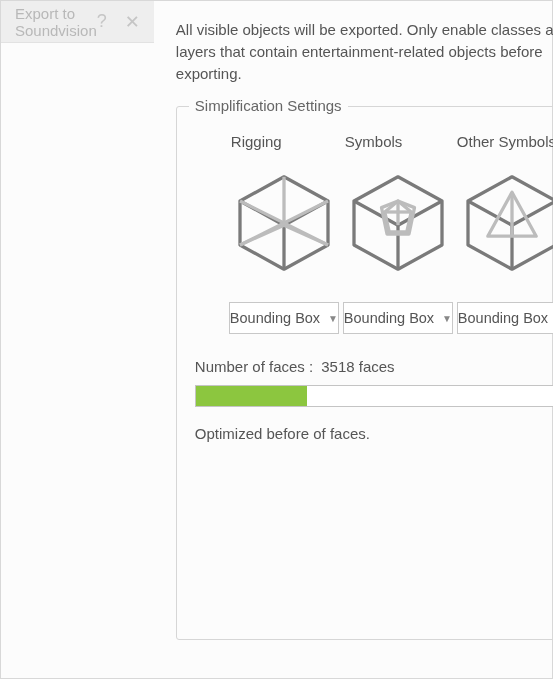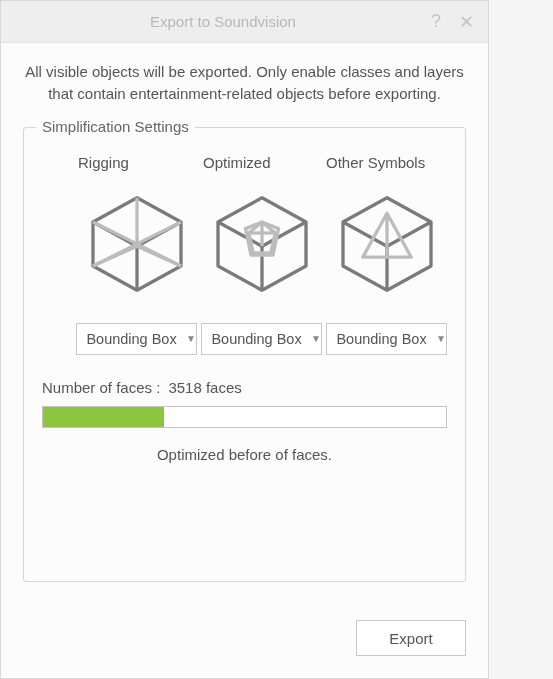--- a/index.html
+++ b/index.html
@@ -4,27 +4,26 @@
   <style>
     * { box-sizing: border-box; margin: 0; padding: 0; }
     body {
       font-family: "Segoe UI", Arial, sans-serif;
       background: #f5f5f5;
       width: 553px;
       height: 679px;
       overflow: hidden;
     }
     .dialog {
-      width: 489px;
+      width: 553px;
       height: 679px;
       background: #fcfcfc;
       border: 1px solid #d8d8d8;
       display: flex;
-      flex-direction: column;
-      text-align: center;
+      flex-direction: row;
     }
     .titlebar {
       height: 42px;
       background: #eeeeee;
       display: flex;
       align-items: center;
       padding: 0 14px;
       border-bottom: 1px solid #e2e2e2;
     }
     .titlebar-title {
@@ -197,21 +196,21 @@
               <line x1="90" y1="70" x2="50" y2="52"></line>
             </g>
           </svg>
           <div class="dropdown">
             <span class="dropdown-label">Bounding Box</span>
             <span class="dropdown-arrow">▼</span>
           </div>
         </div>
 
         <div class="col">
-          <div class="col-header">Optimized</div>
+          <div class="col-header">Symbols</div>
           <svg class="cube-icon" viewBox="0 0 100 100">
             <g stroke="#7a7a7a" stroke-width="3" fill="none" stroke-linejoin="round">
               <polygon points="50,8 90,30 90,70 50,92 10,70 10,30"></polygon>
               <polyline points="10,30 50,52 90,30"></polyline>
               <line x1="50" y1="52" x2="50" y2="92"></line>
             </g>
             <g stroke="#bcbcbc" stroke-width="3" fill="none" stroke-linejoin="round">
               <polygon points="50,30 38,40 42,58 58,58 62,40"></polygon>
               <polygon points="35,36 50,30 65,36 60,60 40,60"></polygon>
               <line x1="50" y1="30" x2="50" y2="52"></line>

